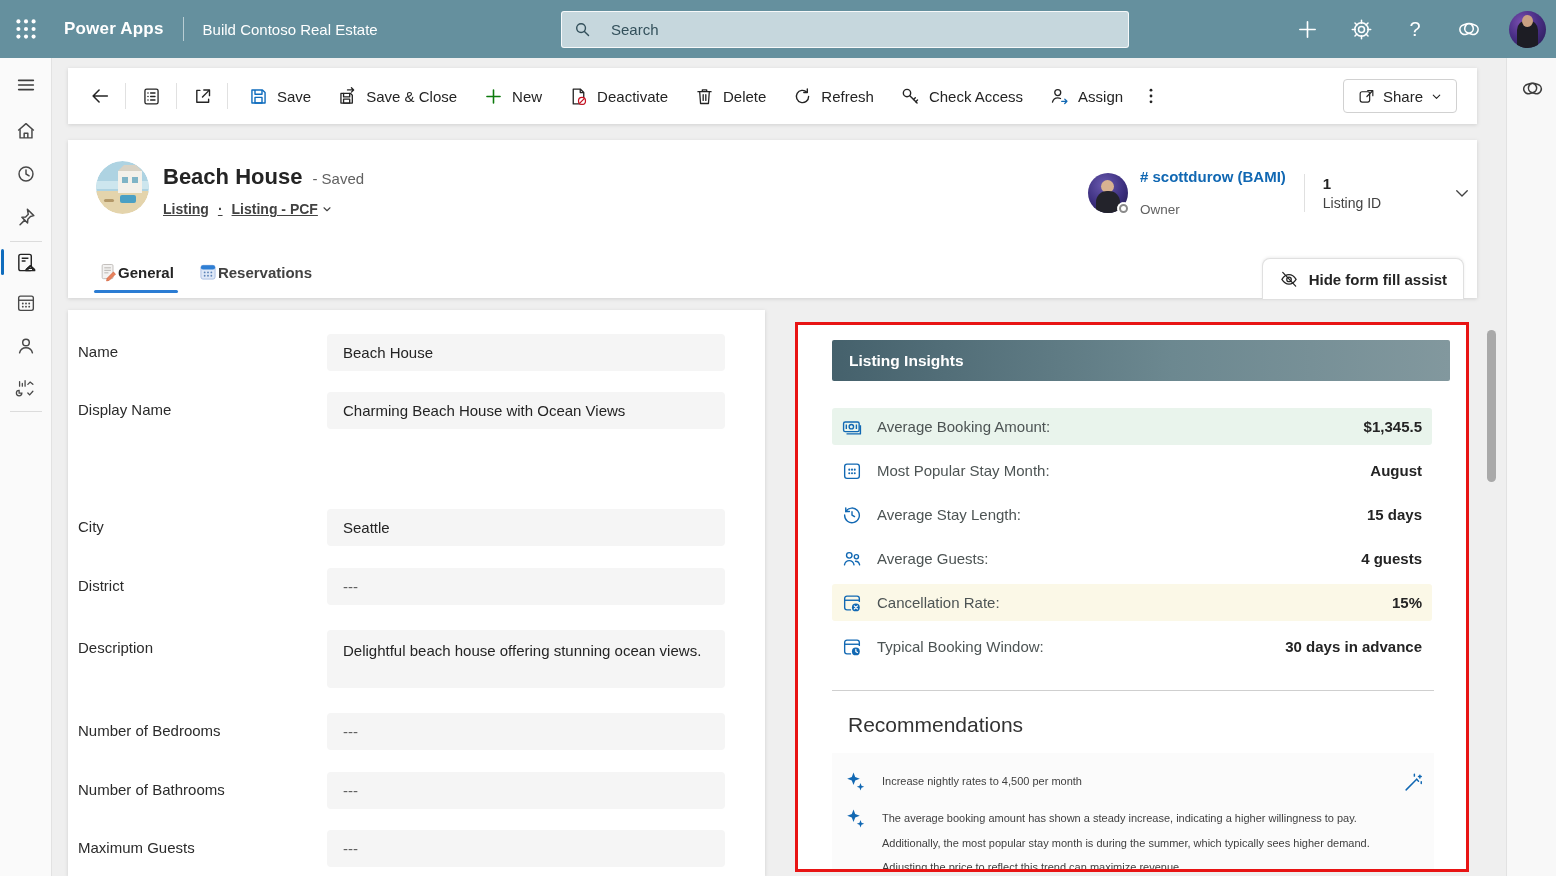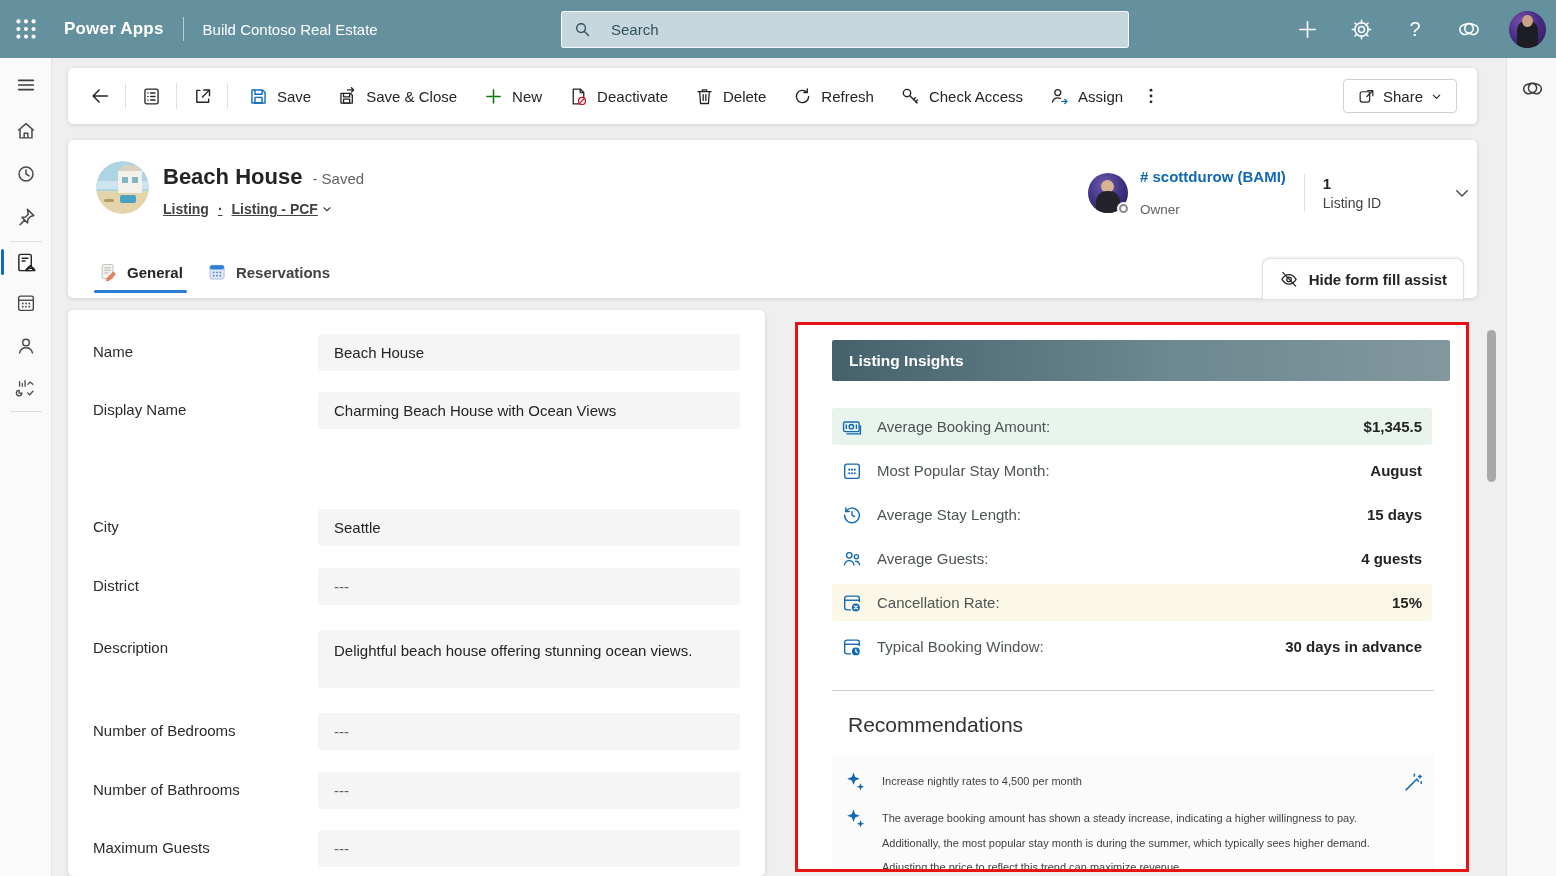--- a/index.html
+++ b/index.html
@@ -38,21 +38,21 @@
     justify-content:center; color:#484848; cursor:pointer; }
   .sidebar-divider { position:absolute; left:10px; width:32px; height:1px; background:#dcdcdc; }
   .activebar { position:absolute; left:1px; width:3px; height:26px; background:#0f6cbd; border-radius:2px; }
 
   
   .rightrail { position:absolute; left:1506px; top:58px; width:50px; height:818px;
     background:#f8f8f8; border-left:1px solid #e2e2e2; z-index:20; }
   .rail-copilot { position:absolute; left:13px; top:18px; width:25px; height:25px; color:#3d3d3d; cursor:pointer; }
 
   
-  .card { position:absolute; background:#fff; border-radius:5px; box-shadow:0 1px 4px rgba(0,0,0,.13); }
+  .card { position:absolute; background:#fff; border-radius:0; box-shadow:0 1px 4px rgba(0,0,0,.13); }
 
   
   .cmdbar { left:68px; top:68px; width:1409px; height:56px; display:flex; align-items:center; padding:0 14px; }
   .cmdicon { width:36px; height:36px; display:flex; align-items:center; justify-content:center;
     color:#242424; cursor:pointer; border-radius:4px; flex:none; }
   .cmddiv { width:1px; height:26px; background:#e1e1e1; margin:0 7px; flex:none; }
   .cmditem { display:flex; align-items:center; gap:8px; padding:0 13px; height:38px; border-radius:4px;
     cursor:pointer; white-space:nowrap; flex:none; }
   .cmditem span.lbl { font-size:15px; }
   .sharebtn { margin-left:auto; margin-right:6px; display:flex; align-items:center; gap:7px;
@@ -81,32 +81,32 @@
   .owner-text { margin-left:12px; }
   .owner-name { color:#1168b3; font-weight:bold; font-size:15px; cursor:pointer; }
   .owner-role { color:#616161; font-size:13.5px; margin-top:17px; }
   .hdr-vdiv { width:1px; height:38px; background:#e0e0e0; margin:0 18px; }
   .lid-val { font-weight:bold; font-size:15px; }
   .lid-lbl { font-size:14px; color:#424242; margin-top:3px; }
   .hdr-chevron { margin-left:72px; color:#424242; cursor:pointer; }
 
   
   .tabs { position:absolute; left:30px; bottom:0; display:flex; gap:24px; height:52px; align-items:center; }
-  .tab { display:flex; align-items:center; gap:9px; font-size:15px; font-weight:bold; color:#424242;
+  .tab { display:flex; align-items:center; font-size:15px; font-weight:bold; color:#424242;
     cursor:pointer; position:relative; height:100%; }
   .tab.active { color:#242424; }
   .tab.active::after { content:""; position:absolute; left:-4px; right:-4px; bottom:5px; height:3px;
     background:#2b7cd3; border-radius:2px; }
   .assistbtn { position:absolute; right:13px; bottom:-1px; height:41px; display:flex; align-items:center;
     gap:10px; padding:0 16px; background:#fff; border:1px solid #e0e0e0; border-bottom:none;
     border-radius:8px 8px 0 0; box-shadow:0 -1px 3px rgba(0,0,0,.07); font-weight:bold; font-size:15px; cursor:pointer; }
 
   
   .formcard { left:68px; top:310px; width:697px; height:566px; }
-  .frow { position:absolute; left:25px; width:647px; display:flex; }
+  .frow { position:absolute; left:10px; width:647px; display:flex;gap:24px; }
   .flabel { width:225px; font-size:15px; color:#2b2b2b; padding-top:9px; }
   .fval { flex:1; background:#f5f5f5; border-radius:4px; min-height:37px; padding:8px 16px;
     font-size:15px; color:#242424; cursor:text; line-height:21px; }
   .fval.empty { color:#616161; }
 
   
   .redbox { position:absolute; left:795px; top:322px; width:674px; height:550px;
     border:3px solid #e81414; background:#fff; overflow:hidden; z-index:10; }
   .ins-hdr { position:absolute; left:34px; top:15px; width:618px; height:41px; border-radius:2px;
     background:linear-gradient(90deg,#45616c 0%,#6c8890 55%,#82989e 100%);

